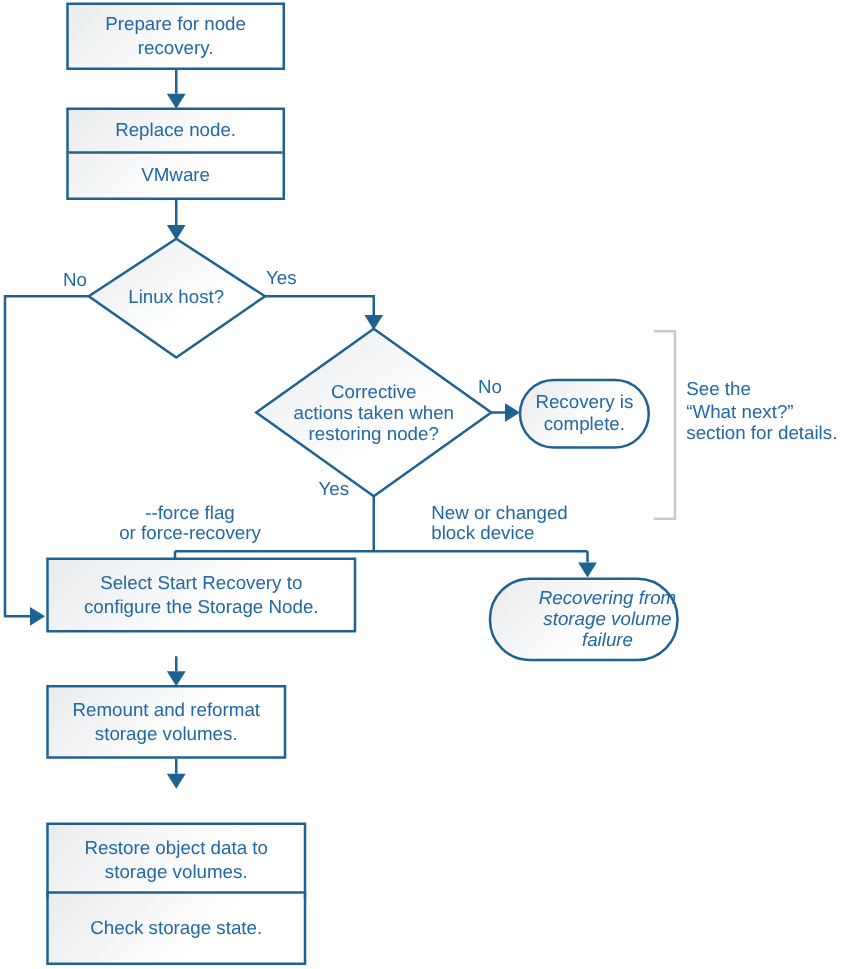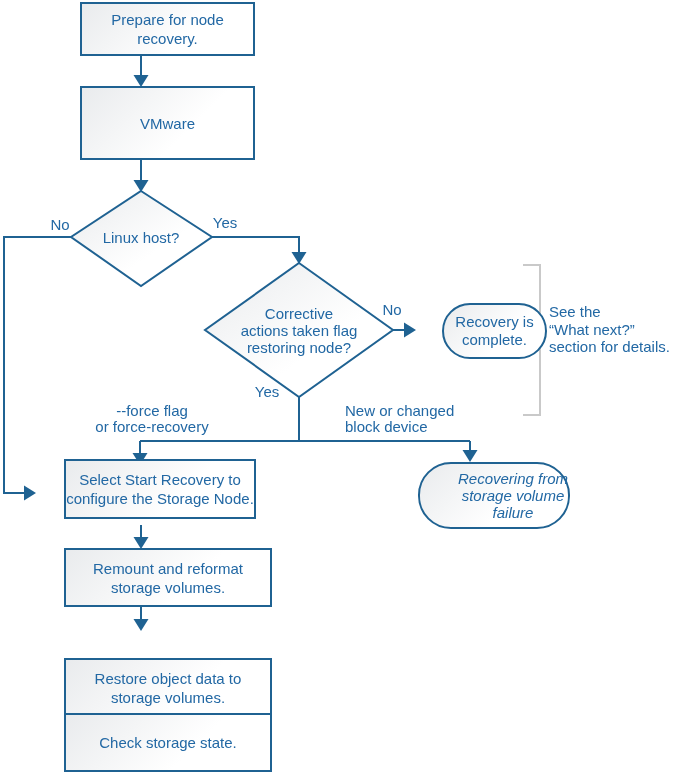--- a/index.html
+++ b/index.html
@@ -14,21 +14,20 @@
   .ln{stroke:var(--stroke);stroke-width:2;fill:none;}
   .ah{fill:var(--stroke);stroke:none;}
   .shape{stroke:var(--stroke);stroke-width:2;fill:url(#gfill);}
   .bracket{stroke:var(--bracket);stroke-width:2;fill:none;}
   .box{
     position:absolute;box-sizing:border-box;border:2px solid var(--stroke);
     background:linear-gradient(135deg,var(--fill) 0%,#ffffff 62%);
     display:flex;align-items:center;justify-content:center;
     color:var(--text);font-size:15px;line-height:19px;text-align:center;
     white-space:pre-line;
-    margin-left:27px;
   }
   .stadium{border-radius:30px;}
   .stadium.r28{border-radius:28px;line-height:18px;}
   .stadium.italic{font-style:italic;line-height:17px;justify-content:flex-end;}
   .replace{flex-direction:column;padding:0;align-items:stretch;}
   .replace-header{flex:0 0 33px;display:flex;align-items:center;justify-content:center;border-bottom:2px solid var(--stroke);}
   .replace-row{flex:1;display:flex;gap:44px;}
   .cell{flex:1;display:flex;align-items:center;justify-content:center;}
   .cell-right{border-left:2px solid var(--stroke);}
   .txt{
@@ -104,31 +103,32 @@
 
     <polyline class="bracket" points="523,265 540,265 540,415 523,415"></polyline>
   </svg>
 
   <div class="box" style="left:53px;top:2px;width:175px;height:54px">
     <span>Prepare for node
 recovery.</span>
   </div>
 
   <div class="box replace" style="left:53px;top:86px;width:175px;height:74px">
+    <div class="replace-header">Replace node.</div>
     <div class="replace-row">
       <div class="cell">VMware</div>
     </div>
   </div>
 
-  <div class="box" style="left:37px;top:459px;width:192px;height:60px">
+  <div class="box" style="left:37px;top:446px;width:248px;height:60px">
     <span>Select Start Recovery to
 configure the Storage Node.</span>
   </div>
 
-  <div class="box" style="left:37px;top:548px;width:208px;height:59px">
+  <div class="box" style="left:37px;top:548px;width:192px;height:59px">
     <span>Remount and reformat
 storage volumes.</span>
   </div>
 
   <div class="box" style="left:37px;top:658px;width:208px;height:60px">
     <span>Restore object data to
 storage volumes.</span>
   </div>
 
   <div class="box" style="left:37px;top:713px;width:208px;height:59px">
@@ -141,21 +141,21 @@
   </div>
 
   <div class="box stadium italic" style="left:391px;top:462px;width:152px;height:67px;border-radius:33px">
     <span>Recovering from
 storage volume
 failure</span>
   </div>
 
   <div class="txt t-center" style="left:86px;top:229px;width:110px">Linux host?</div>
   <div class="txt t-center" style="left:211px;top:305px;width:176px">Corrective
-actions taken flag
+actions taken when
 restoring node?</div>
 
   <div class="txt t-center" style="left:40px;top:216px;width:40px">No</div>
   <div class="txt t-center" style="left:203px;top:214px;width:44px">Yes</div>
   <div class="txt t-center" style="left:372px;top:301px;width:40px">No</div>
   <div class="txt t-center" style="left:246px;top:383px;width:42px">Yes</div>
   <div class="txt t-center" style="left:72px;top:403px;width:160px;line-height:16px">--force flag
 or force-recovery</div>
   <div class="txt" style="left:345px;top:403px;width:140px;line-height:16px">New or changed
 block device</div>

